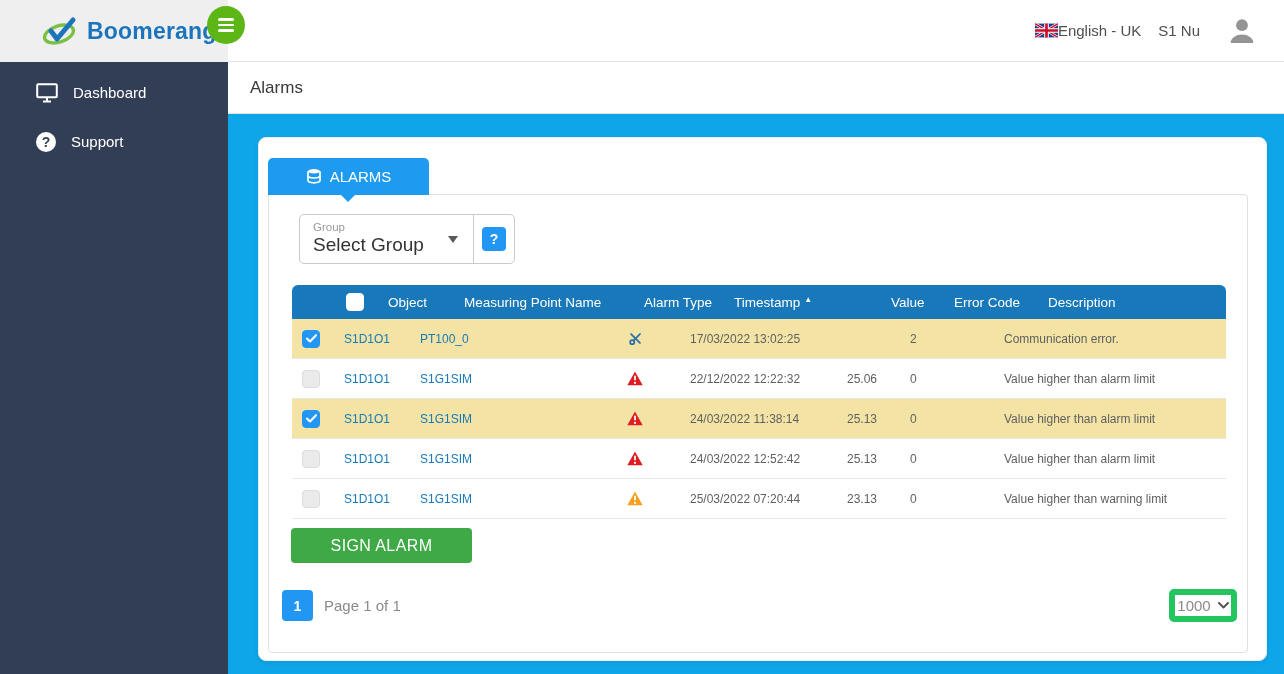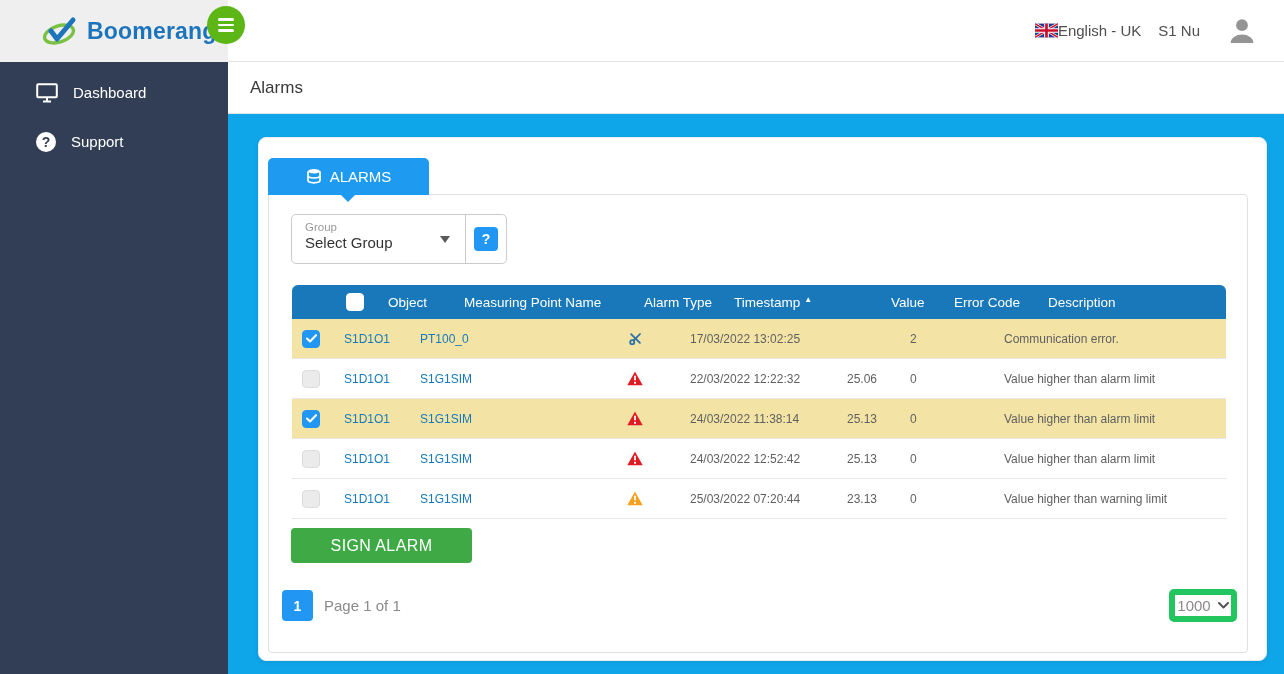--- a/index.html
+++ b/index.html
@@ -42,25 +42,25 @@
 
   .tab { position:absolute; left:9px; top:20px; width:161px; height:37px; background:#1e9bf0;
     border-radius:5px 5px 0 0; color:#fff; font-size:15px; display:flex; align-items:center;
     justify-content:center; gap:8px; z-index:3; cursor:pointer; }
   .tab-caret { position:absolute; left:82px; top:57px; width:0; height:0; z-index:3;
     border-left:7px solid transparent; border-right:7px solid transparent; border-top:7px solid #1e9bf0; }
   .panel { position:absolute; left:9px; top:56px; width:980px; height:459px;
     border:1px solid #e0e0e0; border-radius:0 4px 4px 4px; }
 
   
-  .group-box { position:absolute; left:22px; top:19px; width:216px; height:50px;
+  .group-box { position:absolute; left:30px; top:19px; width:216px; height:50px;
     border:1px solid #cbcbcb; border-radius:5px; display:flex; background:#fff; }
   .group-select { flex:1; padding:6px 0 0 13px; position:relative; cursor:pointer; }
   .group-label { font-size:11.5px; color:#9a9a9a; }
-  .group-value { font-size:15px; color:#333; margin-top:1px; }
+  .group-value { font-size:19px; color:#333; margin-top:1px; }
   .select-caret { position:absolute; right:15px; top:21px; width:0; height:0;
     border-left:5px solid transparent; border-right:5px solid transparent; border-top:7px solid #5a5a5a; }
   .help-cell { width:41px; border-left:1px solid #cbcbcb; display:flex; align-items:center; justify-content:center; }
   .help-btn { width:24px; height:24px; background:#2196f3; border:none; border-radius:4px; color:#fff;
     font-weight:700; font-size:14px; display:flex; align-items:center; justify-content:center; cursor:pointer; }
 
   
   .table { position:absolute; left:23px; top:90px; width:934px; }
   .thead { display:flex; align-items:center; height:34px; background:#1878ba; color:#fff;
     font-size:13.5px; border-radius:6px 6px 0 0;padding-left:44px; }
@@ -219,21 +219,21 @@
     <div class="cell c3"><a class="tlink">S1G1SIM</a></div>
     <div class="cell c4">
                 <span class="alarm-ic">
                   <svg width="16" height="15" viewBox="0 0 16 15">
                     <path d="M8 .6 L15.7 14.3 H.3 Z" fill="#e11b22"></path>
                     <rect x="7.1" y="4.6" width="1.8" height="4.8" rx=".9" fill="#fff"></rect>
                     <circle cx="8" cy="11.8" r="1.15" fill="#fff"></circle>
                   </svg>
                 </span>
               </div>
-    <div class="cell c5">22/03/2022 12:22:32</div>
+    <div class="cell c5">22/12/2022 12:22:32</div>
     <div class="cell c6">25.06</div>
     <div class="cell c7">0</div>
     <div class="cell c8">Value higher than alarm limit</div>
   </div>
             <div class="trow hl">
     <div class="cell c1">
                 <span class="cb checked">
                   <svg width="11" height="9" viewBox="0 0 11 9">
                     <path d="M1 4.5 L4 7.4 L10 1.2" stroke="#fff" stroke-width="2.1" fill="none" stroke-linecap="round" stroke-linejoin="round"></path>
                   </svg>

